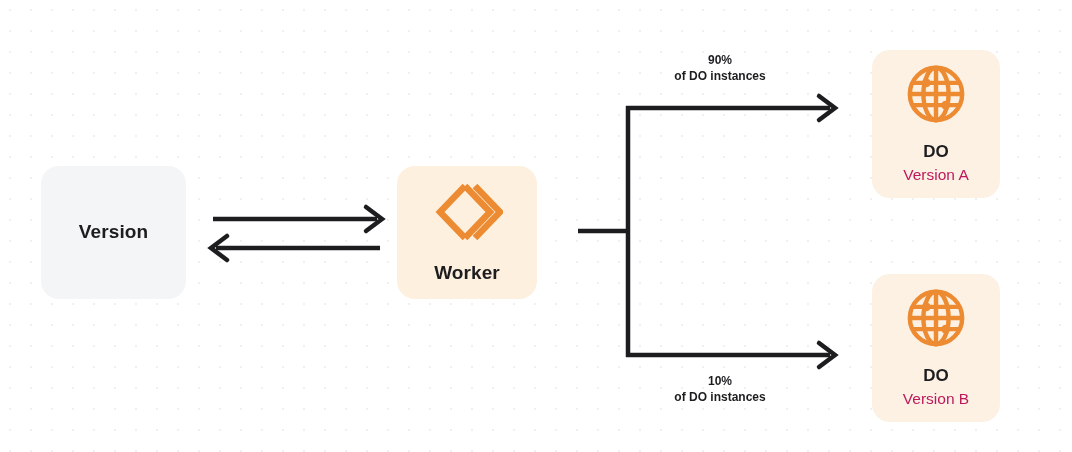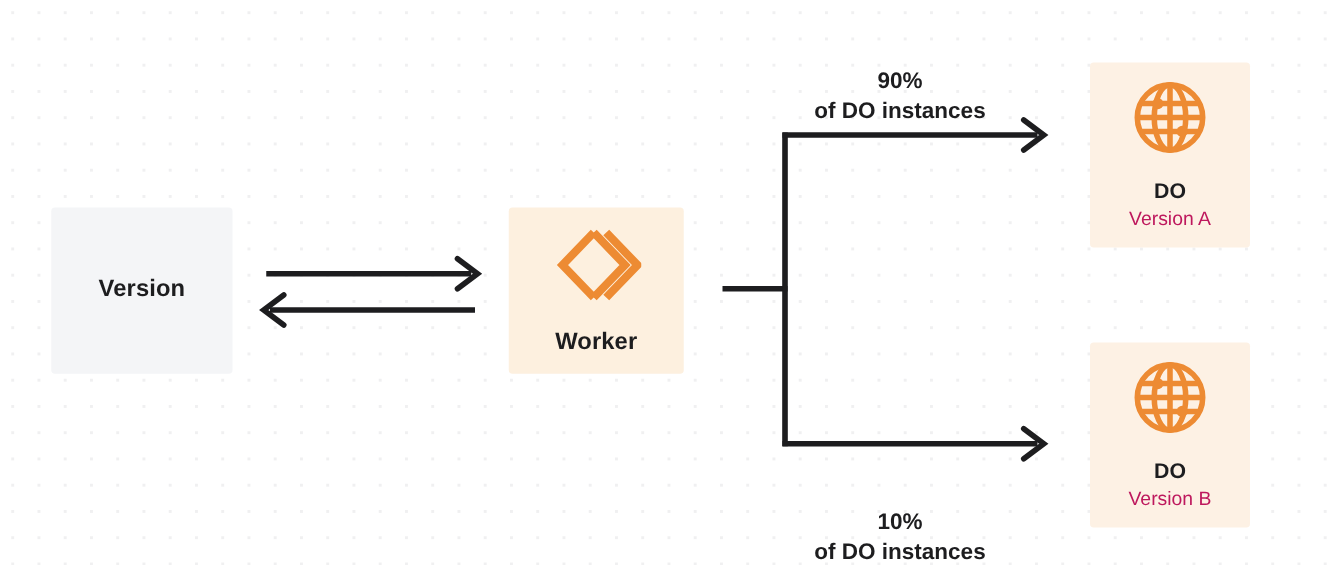--- a/index.html
+++ b/index.html
@@ -30,37 +30,37 @@
     inset: 0;
     width: 1072px;
     height: 452px;
     pointer-events: none;
   }
 
   
   .node {
     position: absolute;
     box-sizing: border-box;
-    border-radius: 3px;
+    border-radius: 18px;
     display: flex;
     flex-direction: column;
     align-items: center;
     justify-content: center;
   }
 
   .node-client {
     left: 41px;
     top: 166px;
     width: 145px;
     height: 133px;
     background-color: #f4f5f7;
   }
 
   .node-worker {
-    left: 407px;
+    left: 397px;
     top: 166px;
     width: 140px;
     height: 133px;
     background-color: #fdf0df;
   }
 
   .node-do-a {
     left: 872px;
     top: 50px;
     width: 128px;
@@ -105,38 +105,37 @@
   }
 
   .worker-icon-wrap {
     margin-bottom: 16px;
   }
 
   
   .edge-label {
     position: absolute;
     text-align: center;
-    font-size: 18px;
+    font-size: 12px;
     font-weight: bold;
     color: #1d1d1f;
     line-height: 1.36;
     white-space: nowrap;
   }
 
   .edge-label-top {
     left: 610px;
     top: 52px;
     width: 220px;
   }
 
   .edge-label-bottom {
     left: 610px;
     top: 373px;
     width: 220px;
-    margin-top: 32px;
   }
 </style>
 </head>
 <body>
 
 <div id="diagram-canvas">
 
   <svg class="svg-layer" viewBox="0 0 1072 452" xmlns="http://www.w3.org/2000/svg">
 
     <g>

